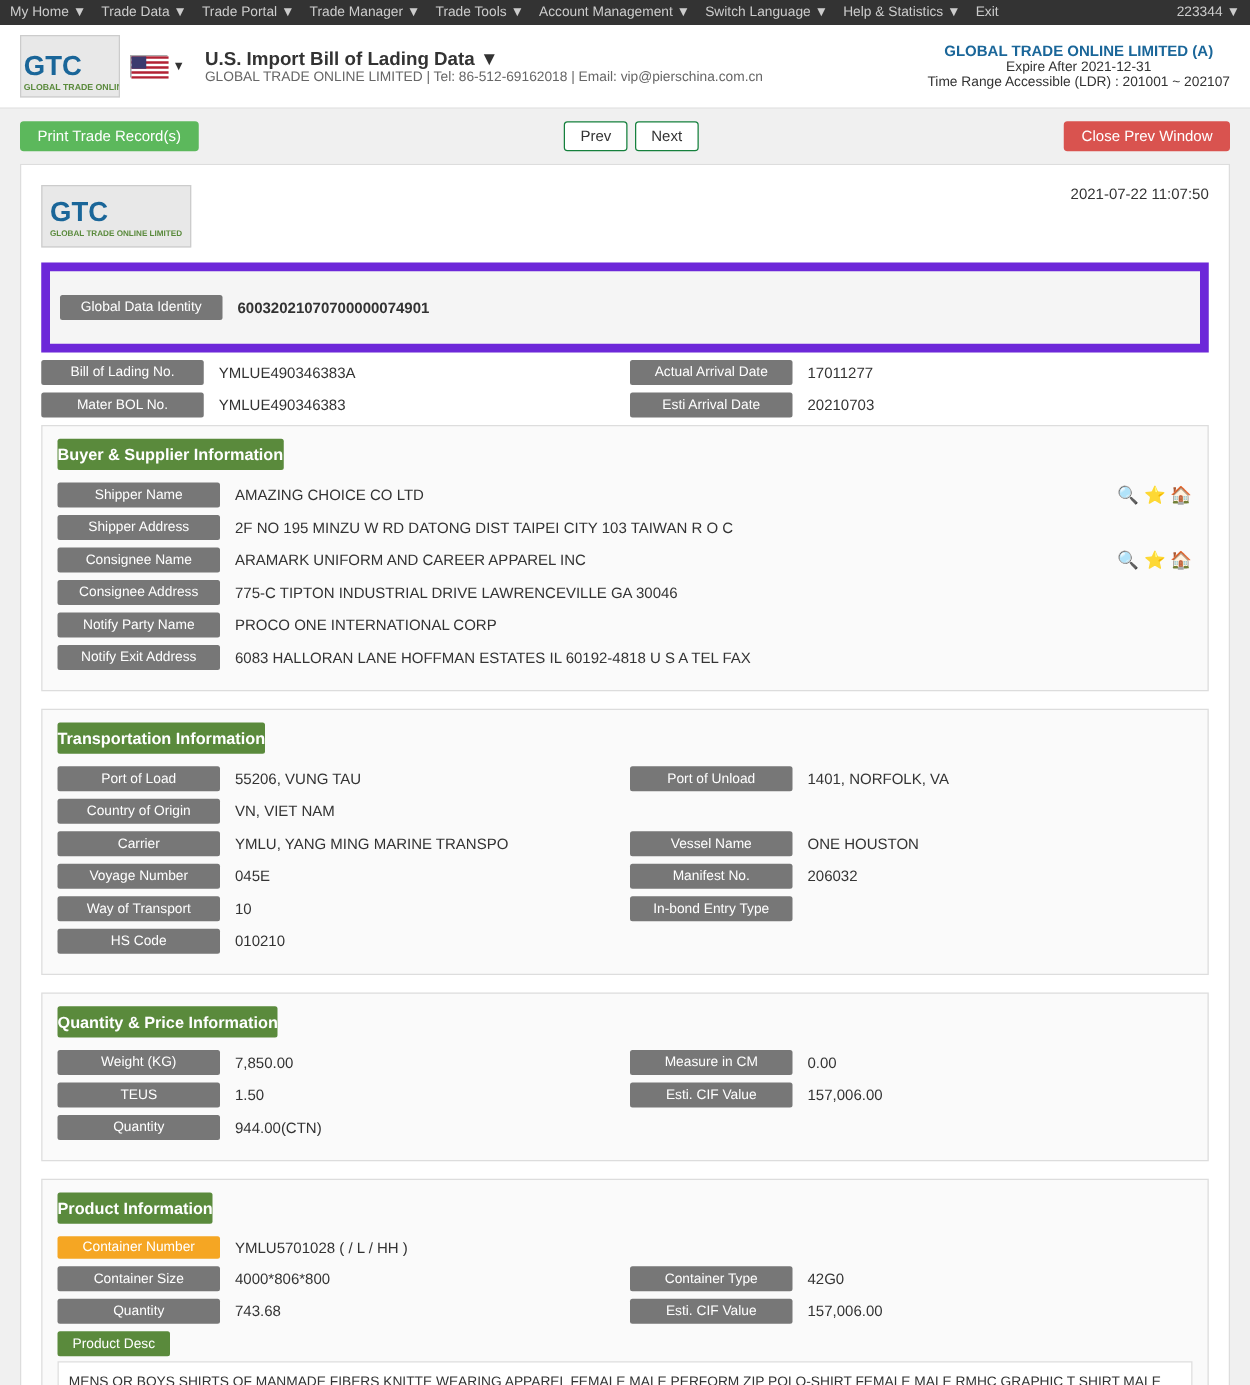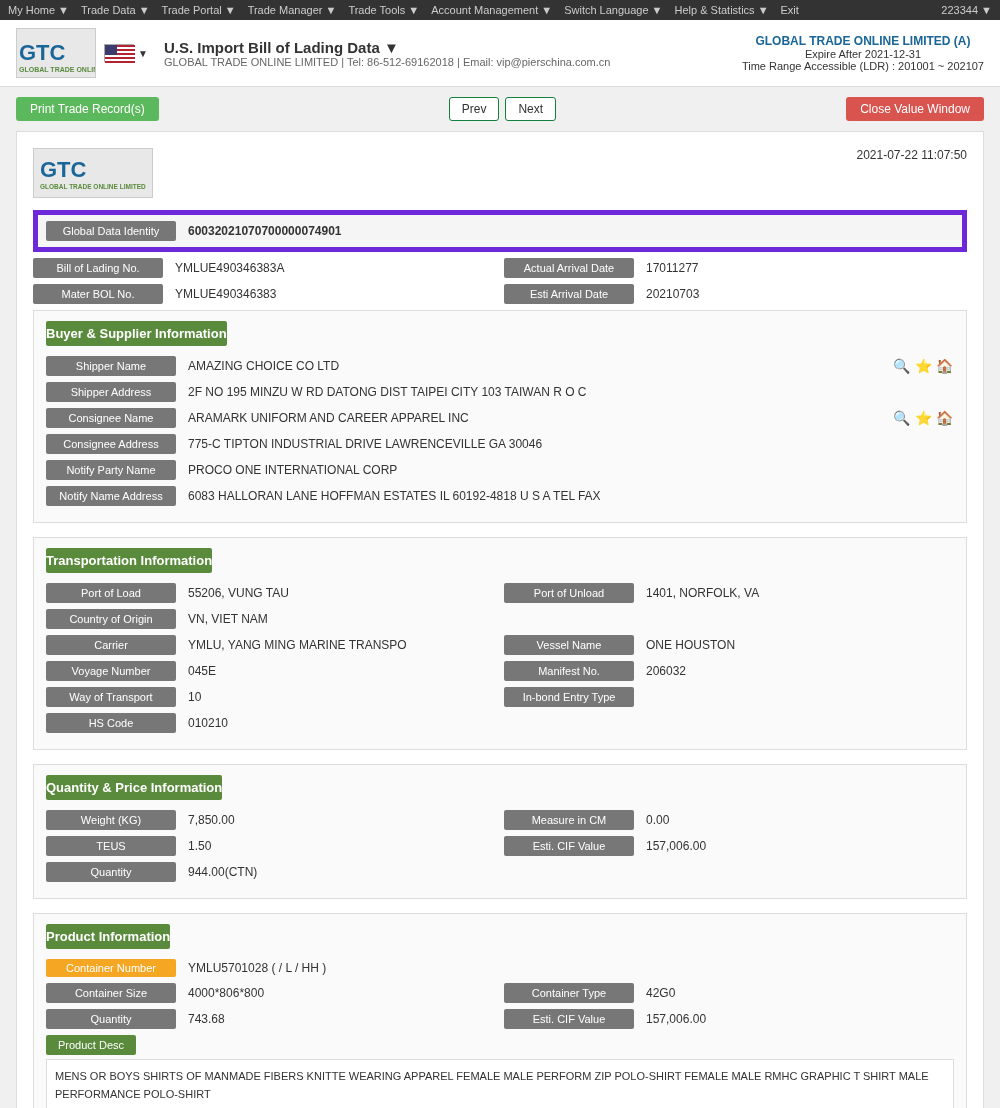--- a/index.html
+++ b/index.html
@@ -187,22 +187,22 @@
       line-height: 1.6;
     }
 
     
     .global-id-row {
       display: flex;
       align-items: center;
       margin-bottom: 6px;
       gap: 8px;
       background: #f5f5f5;
-      padding: 6px 8px;
-      border: 5px solid #6d28d9;
+      padding: 19px 8px;
+      border: 7px solid #6d28d9;
     }
     .global-id-label {
       background: #777;
       color: #fff;
       padding: 4px 10px;
       font-size: 11px;
       min-width: 130px;
       text-align: center;
       border-radius: 2px;
     }
@@ -262,21 +262,21 @@
 <div class="content-area">
 
   <div class="toolbar">
     <div class="toolbar-left">
       <button class="btn-print">Print Trade Record(s)</button>
     </div>
     <div style="display:flex;gap:6px;align-items:center;">
       <button class="btn-nav">Prev</button>
       <button class="btn-nav">Next</button>
     </div>
-    <button class="btn-close">Close Value Window</button>
+    <button class="btn-close">Close Prev Window</button>
   </div>
 
   <div class="main-card">
 
     <div class="card-header">
       <div class="card-logo">
         <svg width="115" height="48" viewBox="0 0 115 48">
           <text x="4" y="28" font-size="22" font-weight="bold" fill="#1a6699">GTC</text>
           <text x="4" y="40" font-size="6.5" fill="#5a8a3c">GLOBAL TRADE ONLINE LIMITED</text>
         </svg>
@@ -345,21 +345,21 @@
         <div class="field-label">Consignee Address</div>
         <div class="field-value">775-C TIPTON INDUSTRIAL DRIVE LAWRENCEVILLE GA 30046</div>
       </div>
 
       <div class="field-row">
         <div class="field-label">Notify Party Name</div>
         <div class="field-value">PROCO ONE INTERNATIONAL CORP</div>
       </div>
 
       <div class="field-row">
-        <div class="field-label">Notify Name Address</div>
+        <div class="field-label">Notify Exit Address</div>
         <div class="field-value">6083 HALLORAN LANE HOFFMAN ESTATES IL 60192-4818 U S A TEL FAX</div>
       </div>
     </div>
 
     <div class="section-wrap">
       <div class="section-title-wrap">
         <span class="section-header">Transportation Information</span>
       </div>
 
       <div class="field-row-2col">

